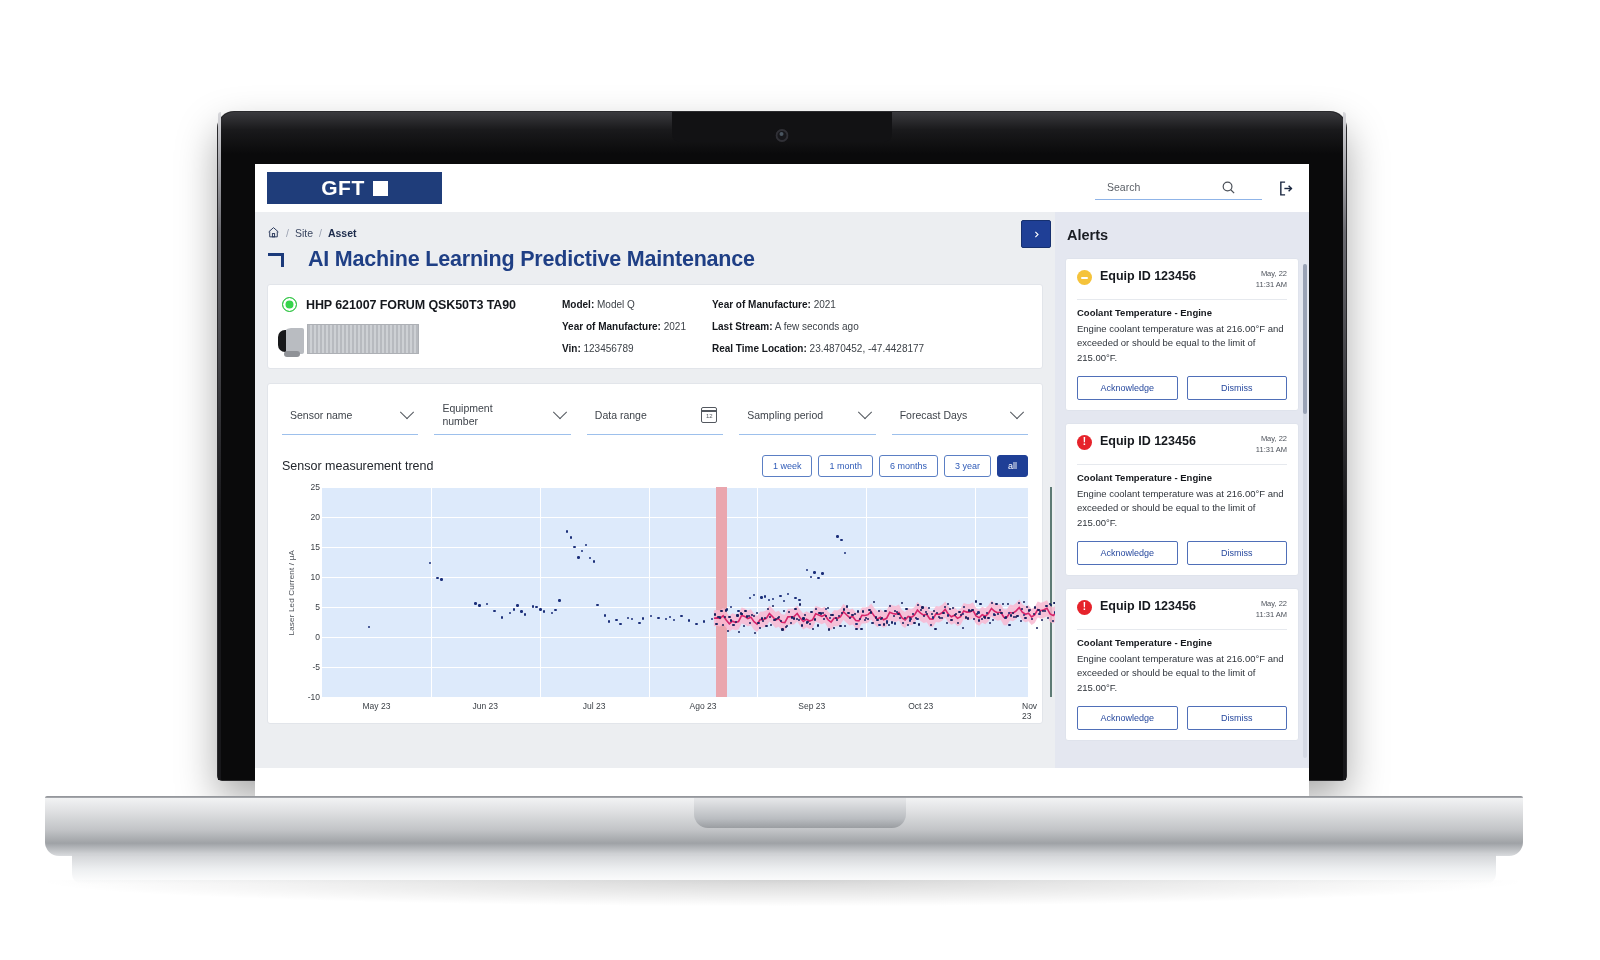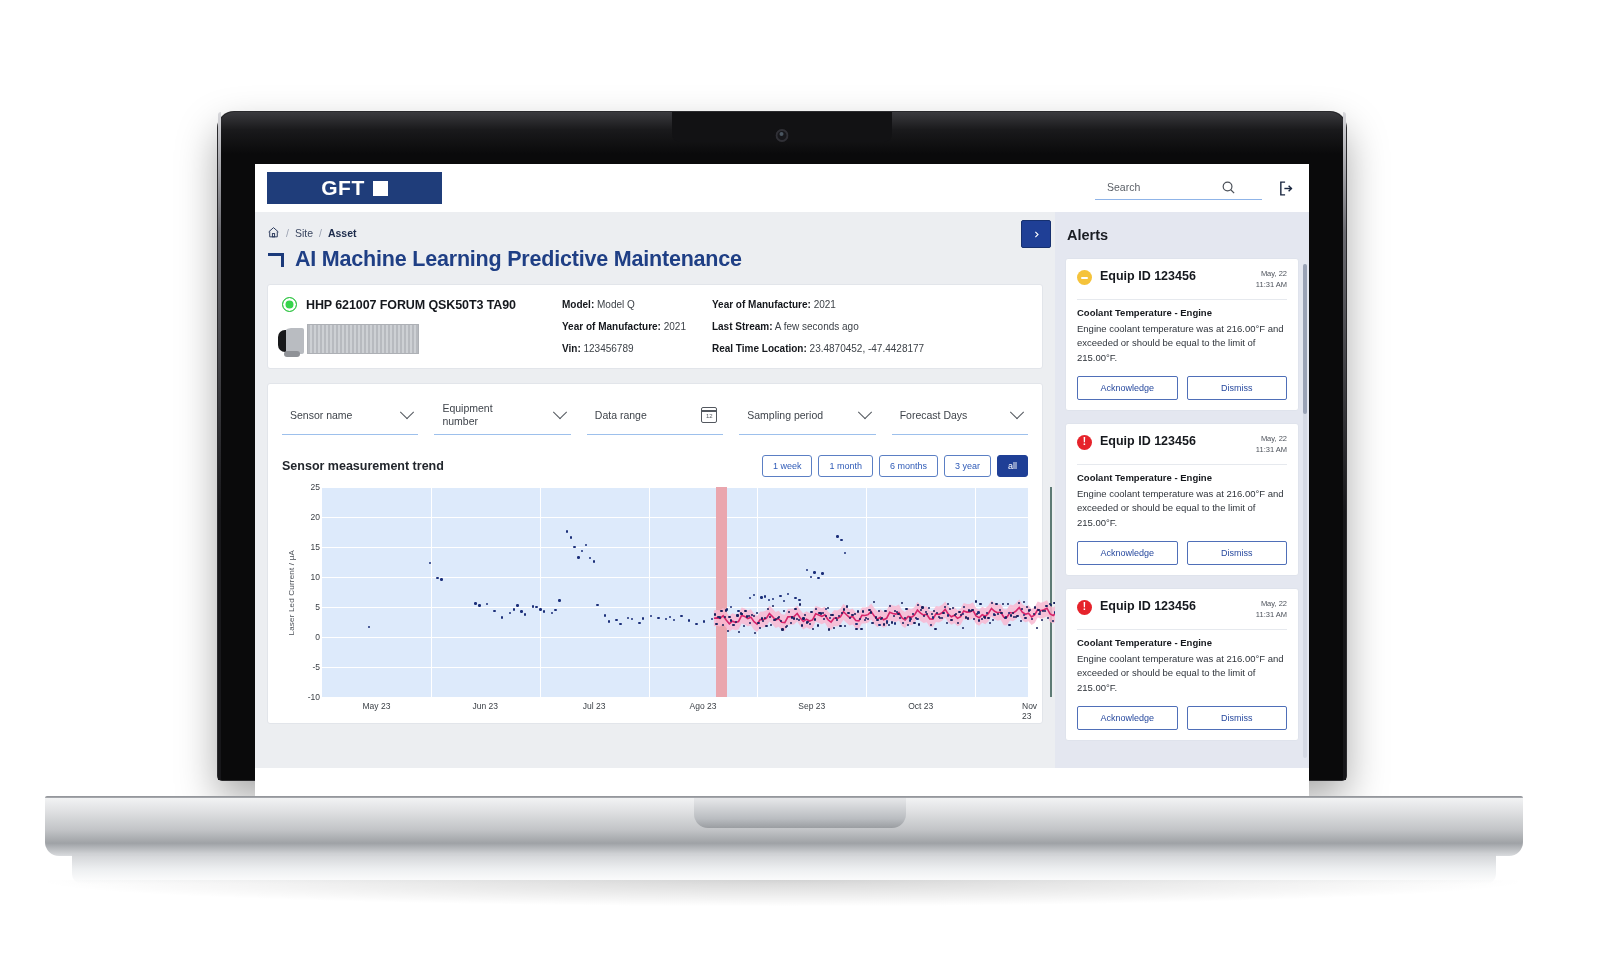--- a/index.html
+++ b/index.html
@@ -71,21 +71,21 @@
   .body-split{display:flex;height:556px;}
   .main-col{width:800px;background:#eceef1;position:relative;}
   .alerts-col{width:254px;background:#e4e7f0;position:relative;}
 
   
   .crumbs{display:flex;align-items:center;gap:6px;padding:14px 0 0 12px;font-size:10.5px;color:#2b3a5c;}
   .crumb-sep{color:#9aa2b1;}
   .crumb-site{color:#3a4660;}
   .crumb-asset{color:#1b2a4a;font-weight:bold;}
 
-  .page-title{display:flex;align-items:center;gap:11px;padding:8px 0 0 13px;}
+  .page-title{display:flex;align-items:center;gap:24px;padding:8px 0 0 13px;}
   .title-mark{width:13px;height:11px;border-top:3.5px solid #1b3a7a;border-right:3.5px solid #1b3a7a;}
   .page-title h1{margin:0;font-size:21.5px;color:#1f3f85;font-weight:bold;letter-spacing:-.2px;}
 
   
   .card{background:#fff;border:1px solid #e2e5ea;border-radius:3px;margin:12px 12px 0 12px;}
   .asset-card{display:flex;padding:12px 14px 14px 14px;}
   .asset-left{width:280px;}
   .asset-name-row{display:flex;align-items:center;gap:9px;}
   .status-dot{width:13px;height:13px;border-radius:50%;background:#36d44b;
     box-shadow:0 0 0 2.5px #fff inset;border:1px solid #2cc040;}
@@ -112,21 +112,21 @@
   .filter{flex:1;border-bottom:1.5px solid #9dc0ec;display:flex;align-items:center;
     justify-content:space-between;padding:4px 6px 6px 8px;min-height:26px;}
   .filter-label{font-size:10.5px;color:#3f444b;line-height:1.25;}
   .chev{width:9px;height:9px;border-right:1.6px solid #53585f;border-bottom:1.6px solid #53585f;
     transform:rotate(45deg) translate(-2px,-2px);}
   .cal-ico{width:14px;height:14px;border:1.4px solid #53585f;border-radius:2px;position:relative;
     font-size:6px;color:#53585f;text-align:center;line-height:16px;}
   .cal-ico:before{content:"";position:absolute;left:0;top:2px;width:100%;height:1.4px;background:#53585f;}
 
   .chart-head{display:flex;align-items:center;margin-top:20px;}
-  .chart-title{font-size:12.5px;color:#22262c;font-weight:bold;}
+  .chart-title{font-size:12.5px;color:#22262c;}
   .ranges{margin-left:auto;display:flex;gap:6px;}
   .range-btn{border:1px solid #5b7fc4;color:#2f5bb7;background:#fff;border-radius:3px;
     font-size:9px;padding:5px 10px;cursor:pointer;font-family:"Liberation Sans",sans-serif;}
   .range-btn.active{background:#1f3f96;color:#fff;border-color:#1f3f96;}
 
   .plot-wrap{margin-top:10px;display:flex;height:210px;}
   .ylabel{width:18px;display:flex;align-items:center;justify-content:center;}
   .ylabel span{writing-mode:vertical-rl;transform:rotate(180deg);font-size:8px;color:#4a4f56;
     letter-spacing:.2px;white-space:nowrap;}
   .yticks{width:22px;position:relative;}

